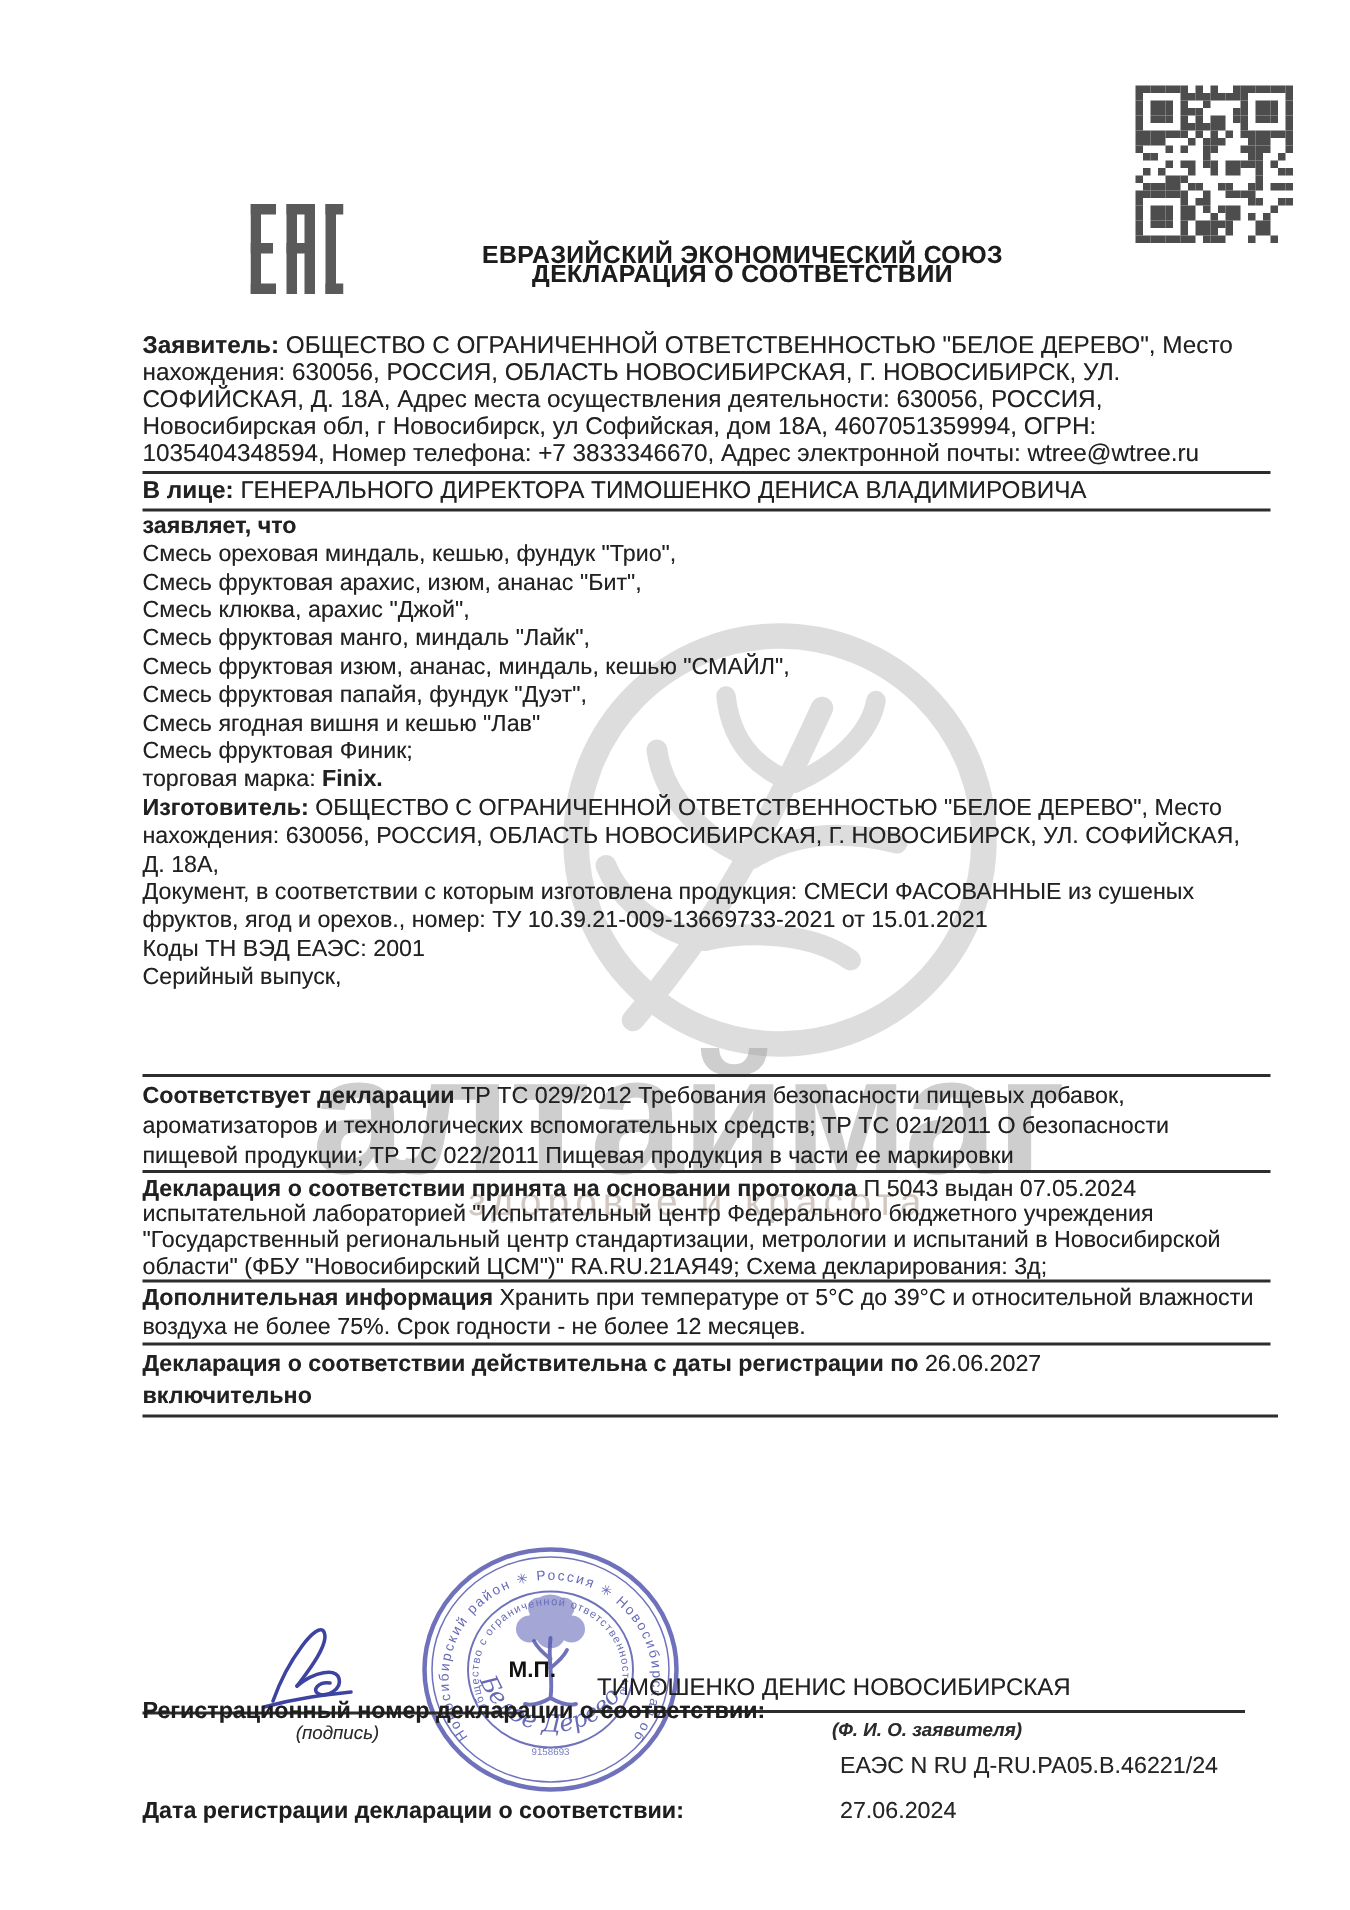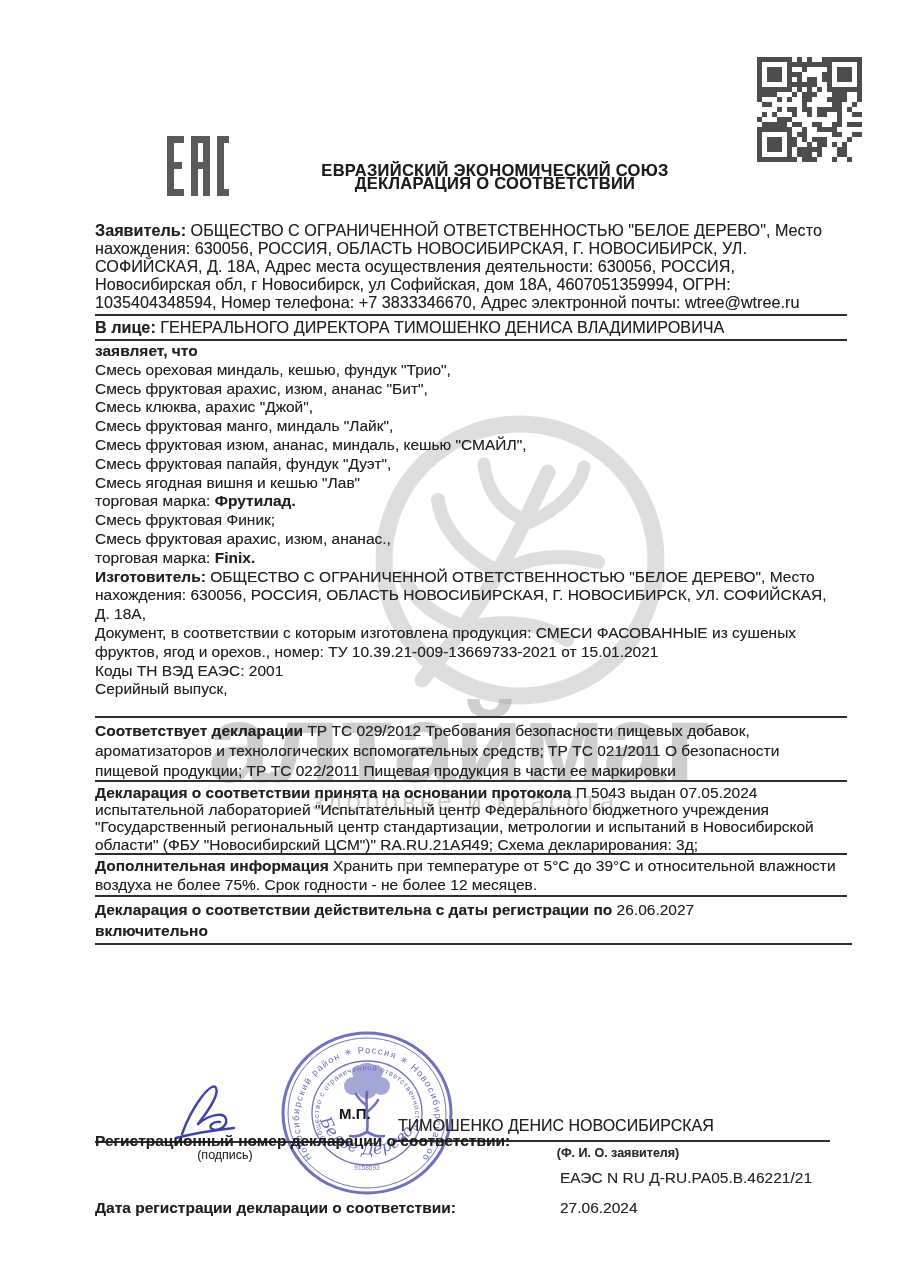--- a/index.html
+++ b/index.html
@@ -5,21 +5,21 @@
   html,body{margin:0;padding:0;background:#ffffff;}
   #page{
     position:relative;width:900px;height:1273px;background:#fff;overflow:hidden;
     font-family:"Liberation Sans", sans-serif;color:#202020;
   }
   .txt{position:absolute;font-size:15.5px;line-height:18.8px;color:#212121;
        text-shadow:0 0 .4px rgba(0,0,0,.35);}
   .b{font-weight:bold;}
   .hr{position:absolute;height:2px;background:#2d2d2d;}
   .cap{position:absolute;font-size:12.5px;color:#2a2a2a;text-align:center;
-       text-shadow:0 0 .4px rgba(0,0,0,.3);}
+       text-shadow:0 0 .4px rgba(0,0,0,.3);font-style:italic;}
   .line-row{display:block;}
   
   #union-title,#doc-title{position:absolute;left:95px;width:800px;text-align:center;
     font-weight:bold;font-size:16.5px;letter-spacing:.3px;color:#1c1c1c;
     text-shadow:0 0 .4px rgba(0,0,0,.4);}
   
   #qr{position:absolute;left:757px;top:57px;width:105px;height:105px;}
   #qr i{position:absolute;width:5px;height:5px;background:#4d4d4d;}
   
   #wm-circle{position:absolute;left:352px;top:412px;opacity:.5;pointer-events:none;}
@@ -327,23 +327,21 @@
 
   <div class="txt" style="left:95px;top:342px;width:750px">
     <span class="line-row b">заявляет, что</span>
     <span class="line-row">Смесь ореховая миндаль, кешью, фундук "Трио",</span>
     <span class="line-row">Смесь фруктовая арахис, изюм, ананас "Бит",</span>
     <span class="line-row">Смесь клюква, арахис "Джой",</span>
     <span class="line-row">Смесь фруктовая манго, миндаль "Лайк",</span>
     <span class="line-row">Смесь фруктовая изюм, ананас, миндаль, кешью "СМАЙЛ",</span>
     <span class="line-row">Смесь фруктовая папайя, фундук "Дуэт",</span>
     <span class="line-row">Смесь ягодная вишня и кешью "Лав"</span>
-    <span class="line-row"><span>торговая марка: </span><span class="b">Фрутилад.</span></span>
     <span class="line-row">Смесь фруктовая Финик;</span>
-    <span class="line-row">Смесь фруктовая арахис, изюм, ананас.,</span>
     <span class="line-row"><span>торговая марка: </span><span class="b">Finix.</span></span>
     <span class="line-row"><span class="b">Изготовитель:</span><span> ОБЩЕСТВО С ОГРАНИЧЕННОЙ ОТВЕТСТВЕННОСТЬЮ "БЕЛОЕ ДЕРЕВО", Место нахождения: 630056, РОССИЯ, ОБЛАСТЬ НОВОСИБИРСКАЯ, Г. НОВОСИБИРСК, УЛ. СОФИЙСКАЯ, Д. 18А,</span></span>
     <span class="line-row">Документ, в соответствии с которым изготовлена продукция: СМЕСИ ФАСОВАННЫЕ из сушеных фруктов, ягод и орехов., номер: ТУ 10.39.21-009-13669733-2021 от 15.01.2021</span>
     <span class="line-row">Коды ТН ВЭД ЕАЭС: 2001</span>
     <span class="line-row">Серийный выпуск,</span>
   </div>
 
   <div class="hr" style="left:95px;top:716px;width:752px"></div>
 
   <div class="txt" style="left:95px;top:721px;width:750px;line-height:19.8px">
@@ -421,17 +419,17 @@
 
   <div id="mp">М.П.</div>
 
   <div class="hr" style="left:95px;top:1141px;width:252px;height:2px"></div>
   <div class="txt" style="left:398px;top:1117px;width:430px;font-size:16px">ТИМОШЕНКО ДЕНИС НОВОСИБИРСКАЯ</div>
   <div class="hr" style="left:393px;top:1140px;width:437px"></div>
   <div class="cap" style="left:150px;top:1148px;width:150px">(подпись)</div>
   <div class="cap b" style="left:523px;top:1146px;width:190px">(Ф. И. О. заявителя)</div>
 
   <div class="reg-label" style="top:1132px">Регистрационный номер декларации о соответствии:</div>
-  <div class="reg-value" style="top:1169px">ЕАЭС N RU Д-RU.РА05.В.46221/21</div>
+  <div class="reg-value" style="top:1169px">ЕАЭС N RU Д-RU.РА05.В.46221/24</div>
   <div class="reg-label" style="top:1199px">Дата регистрации декларации о соответствии:</div>
   <div class="reg-value" style="top:1199px">27.06.2024</div>
 
 </div>
 
 </body></html>

